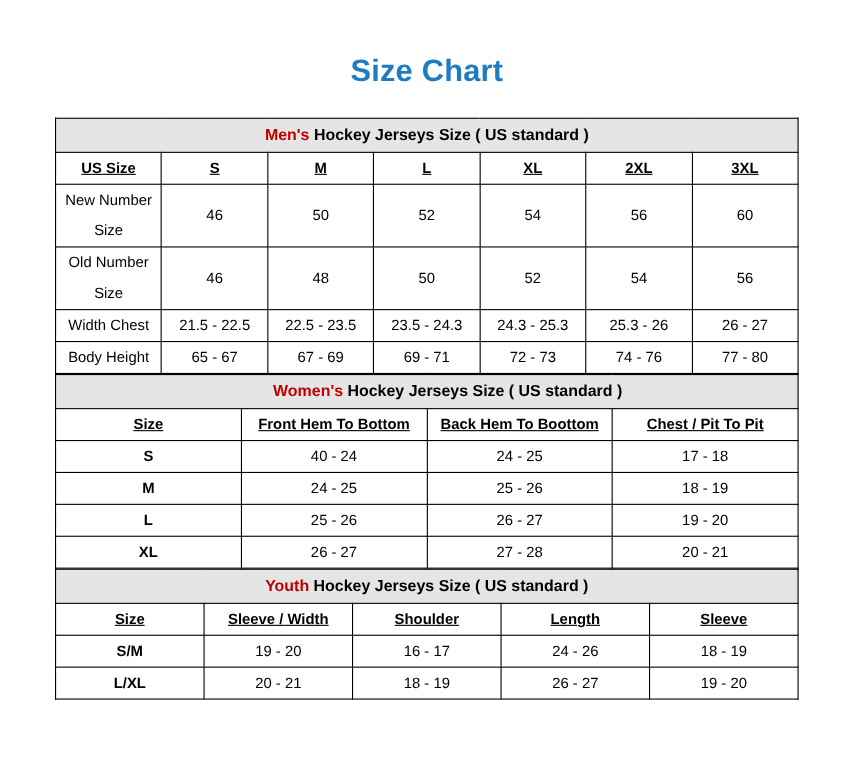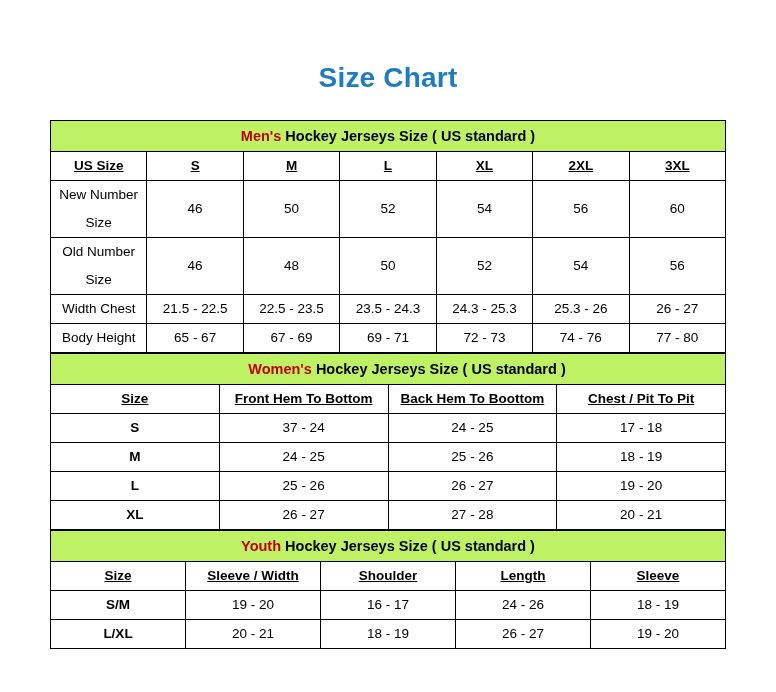--- a/index.html
+++ b/index.html
@@ -18,21 +18,21 @@
     width: 776px;
     height: 692px;
     box-sizing: border-box;
     padding: 0;
   }
   .title {
     text-align: center;
     color: #1F7CC2;
     font-size: 28px;
     font-weight: bold;
-    padding-top: 62px;
+    padding-top: 49px;
     padding-bottom: 0;
     letter-spacing: 0.2px;
   }
   .tables-wrap {
     width: 676px;
     margin: 26px auto 0 auto;
   }
   table {
     border-collapse: collapse;
     width: 100%;
@@ -43,21 +43,21 @@
     text-align: center;
     vertical-align: middle;
     font-size: 13.5px;
     font-weight: normal;
     padding: 0;
     height: 28px;
     line-height: 28px;
     background: #ffffff;
   }
   .banner {
-    background: #bef264;
+    background: #e5e5e5;
     font-weight: bold;
     font-size: 14.5px;
     height: 30px;
     line-height: 30px;
   }
   .banner .accent-men { color: #C00000; }
   .banner .accent-women { color: #C00000; margin-left: 38px; }
   .banner .accent-youth { color: #C00000; }
   .banner .rest { color: #000000; }
   .hdr {
@@ -143,21 +143,21 @@
           </td>
         </tr>
         <tr>
           <td class="hdr w-col-0">Size</td>
           <td class="hdr">Front Hem To Bottom</td>
           <td class="hdr">Back Hem To Boottom</td>
           <td class="hdr">Chest / Pit To Pit</td>
         </tr>
         <tr>
           <td class="rowlabel-bold">S</td>
-          <td>37 - 24</td>
+          <td>40 - 24</td>
           <td>24 - 25</td>
           <td>17 - 18</td>
         </tr>
         <tr>
           <td class="rowlabel-bold">M</td>
           <td>24 - 25</td>
           <td>25 - 26</td>
           <td>18 - 19</td>
         </tr>
         <tr>

